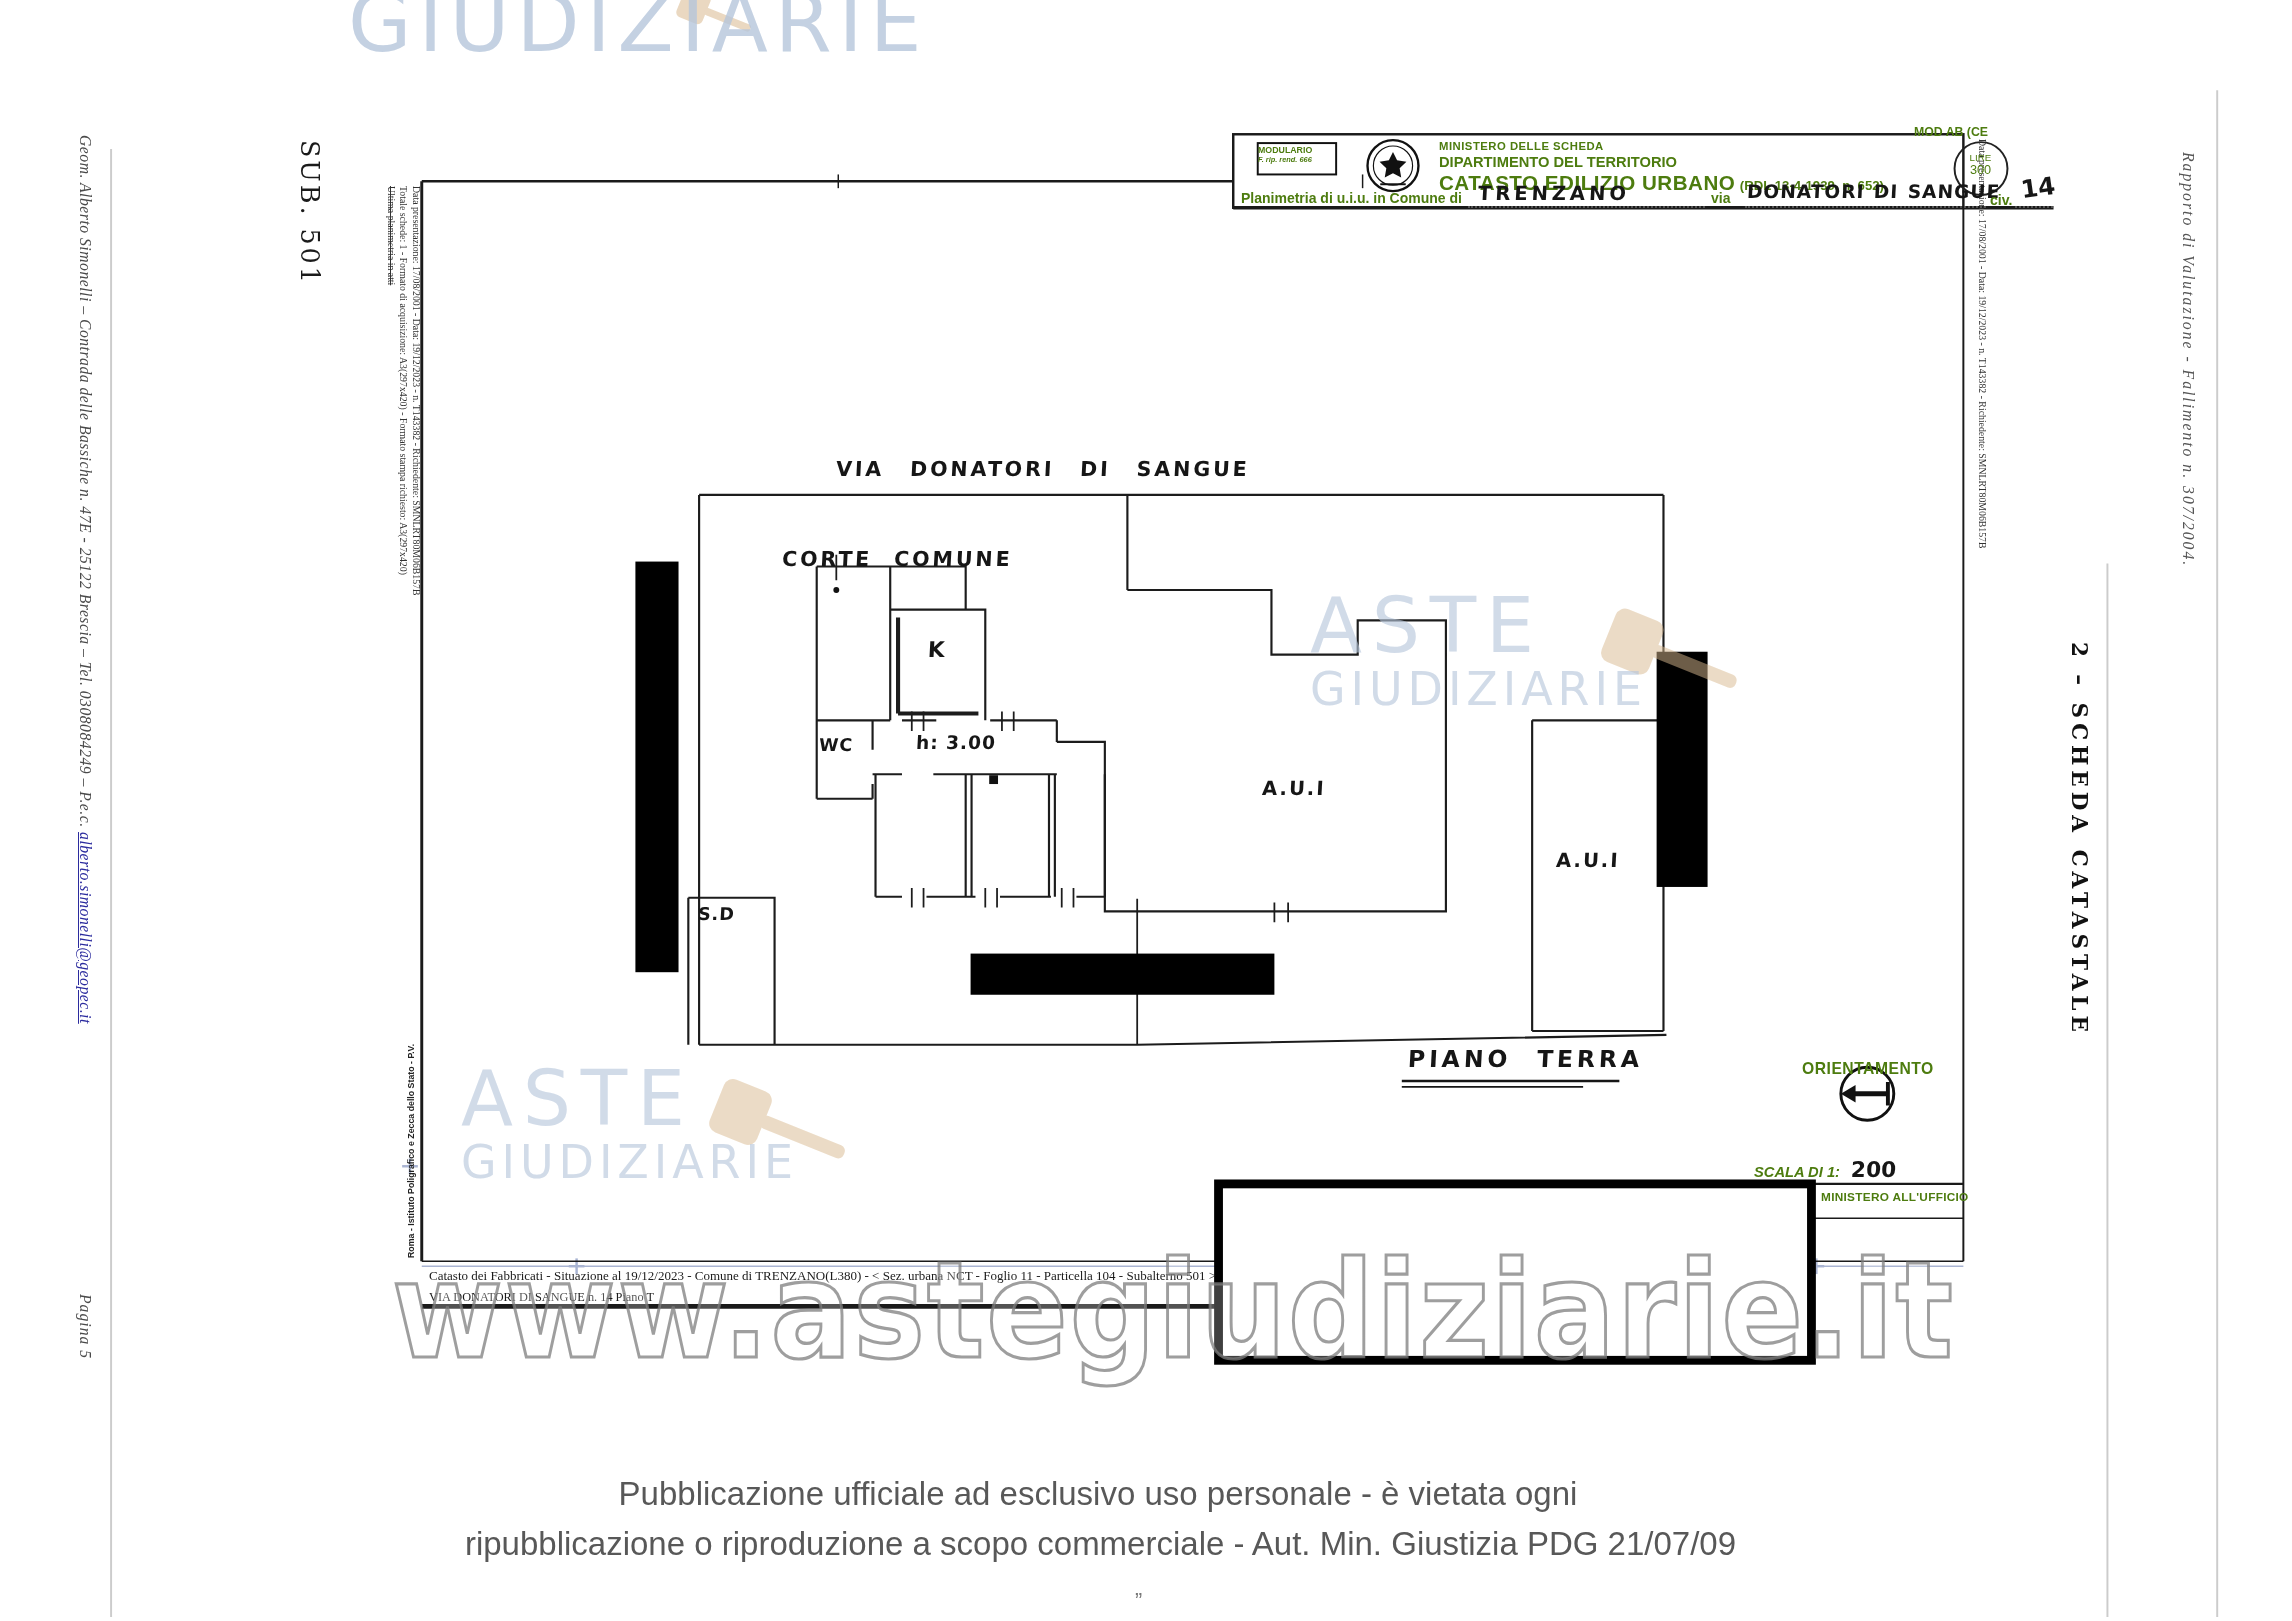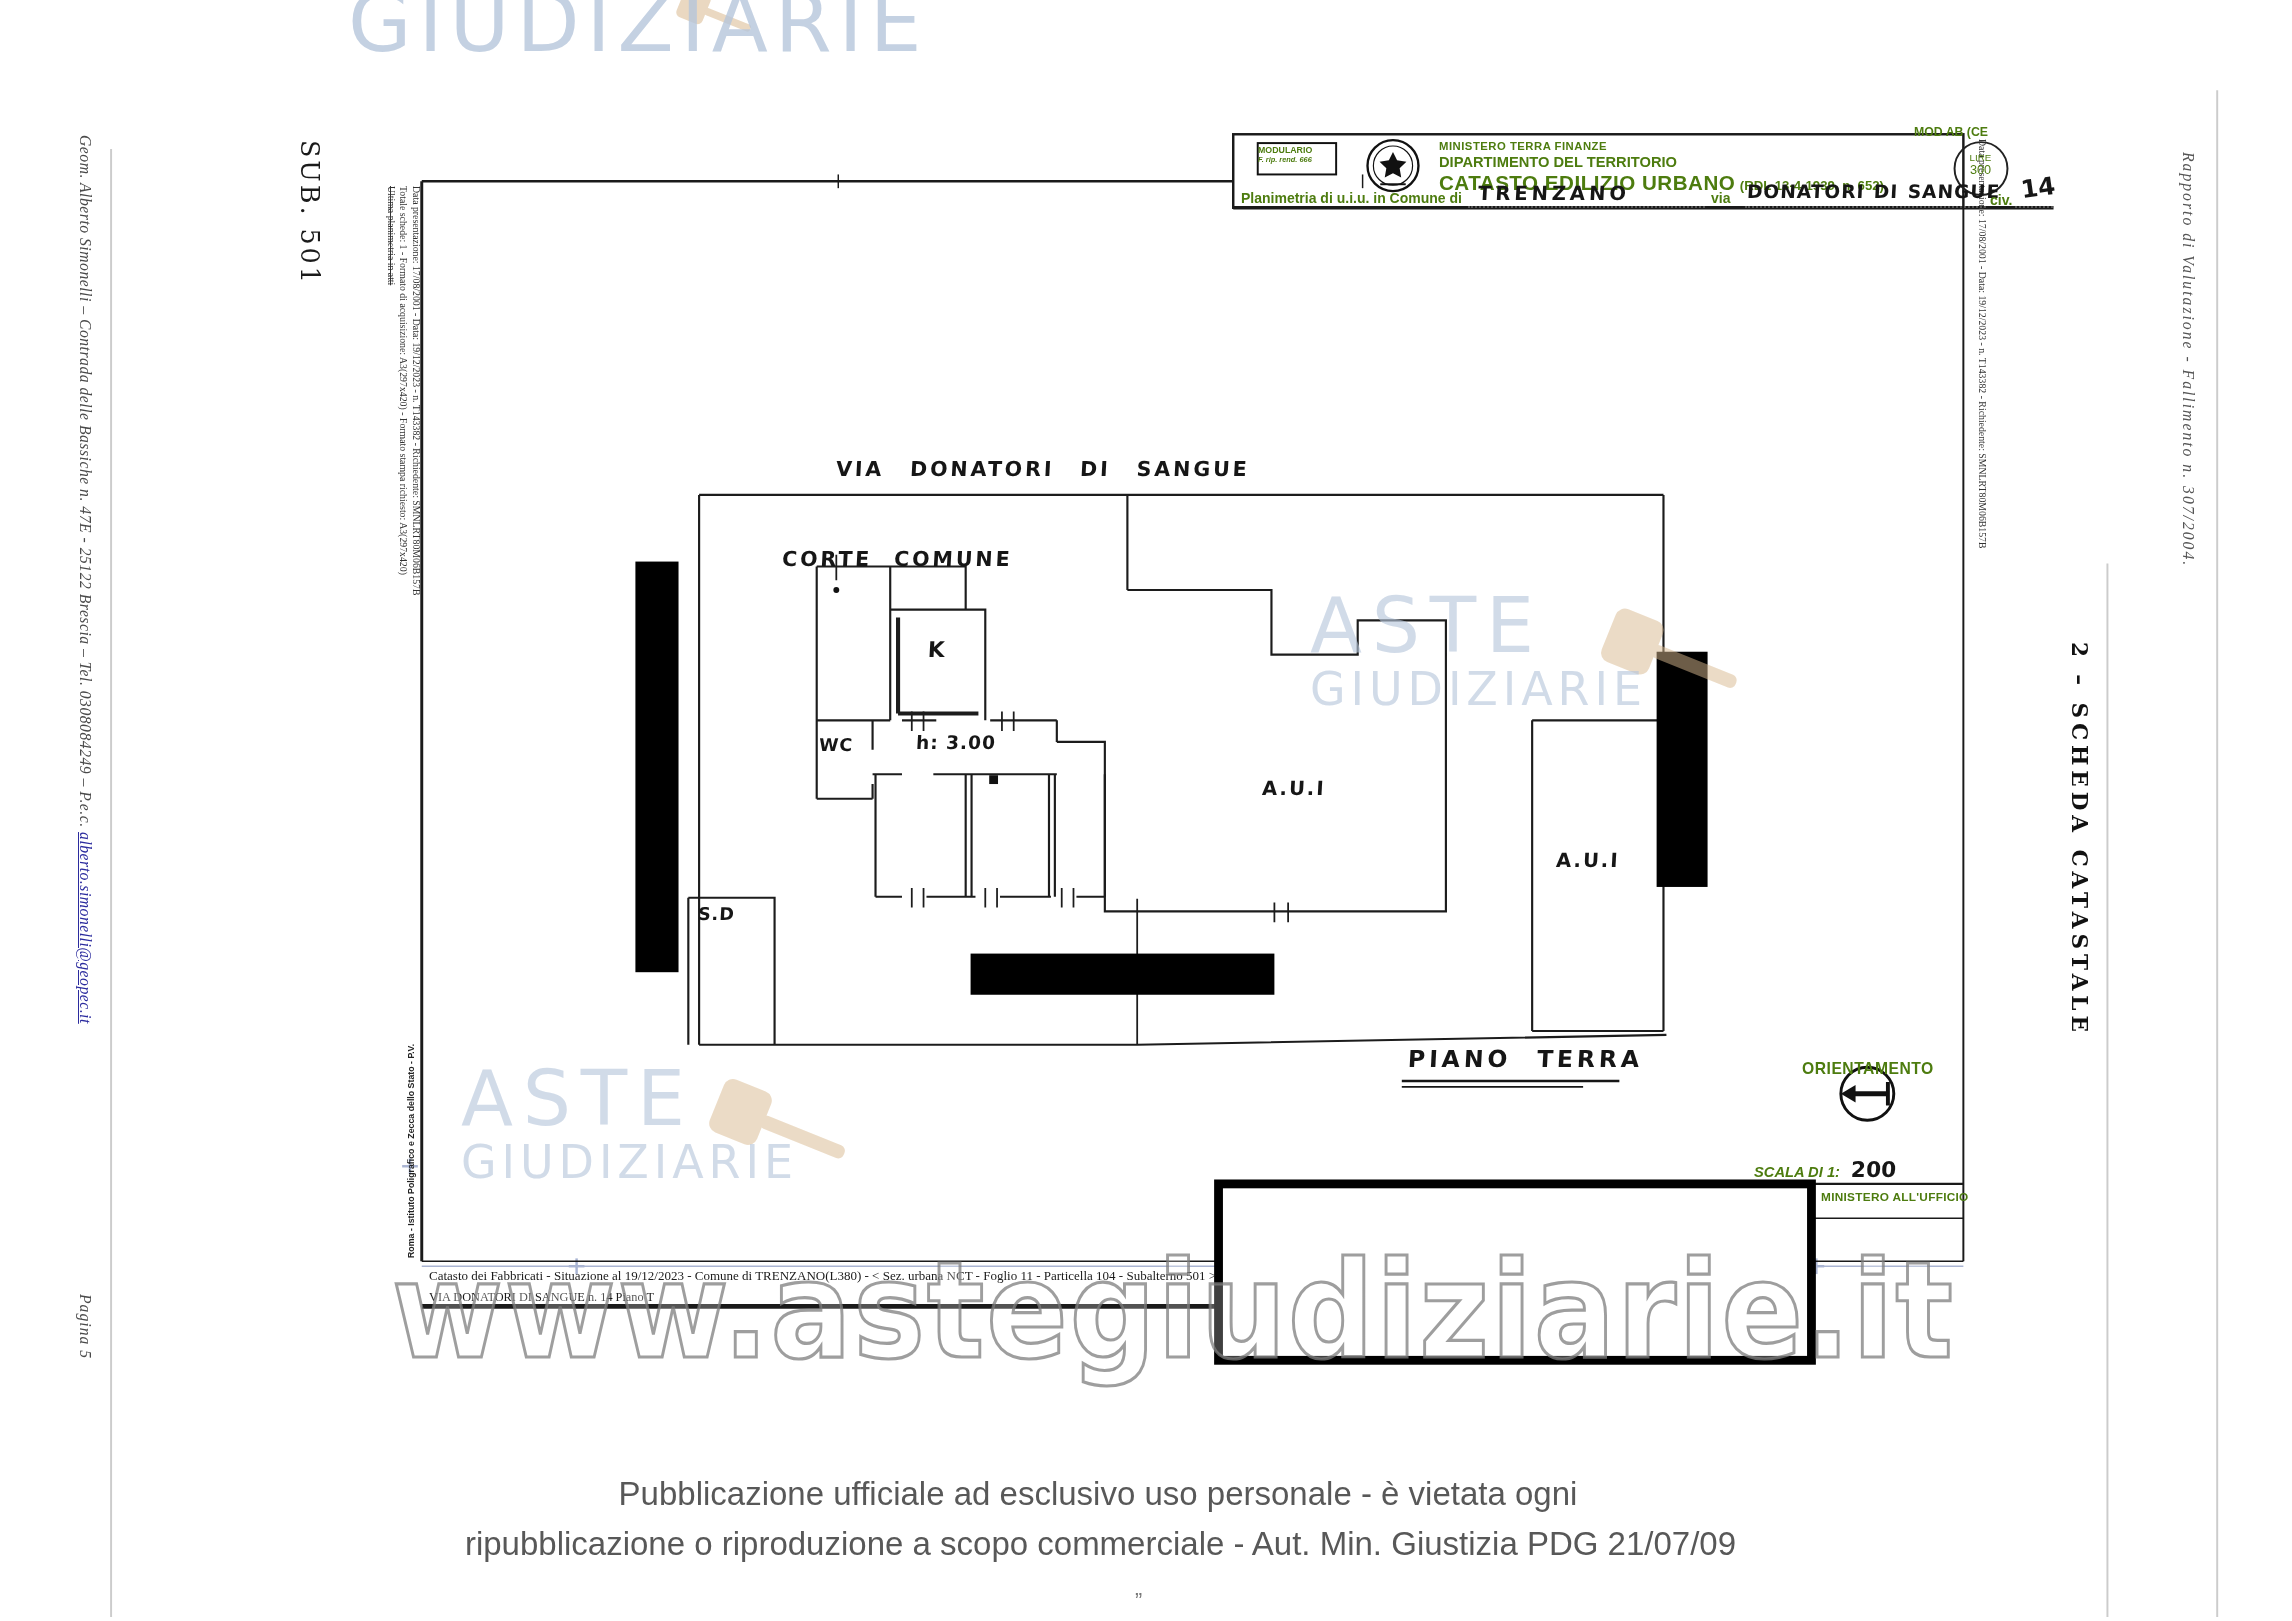--- a/index.html
+++ b/index.html
@@ -170,21 +170,21 @@
   <div class="tinynote">Data presentazione: 17/08/2001 - Data: 19/12/2023 - n. T143382 - Richiedente: SMNLRT80M06B157B</div>
 </div>
 
 <div class="abs rotn90" style="left:406px;top:1258px;font-size:8.8px;font-weight:700;color:#222;font-family:'Liberation Sans',sans-serif;z-index:3;">Roma - Istituto Poligrafico e Zecca dello Stato - P.V.</div>
 
 <div class="abs" style="left:1258px;top:145px;width:78px;text-align:left;z-index:3;">
   <div class="print" style="font-size:8.8px;font-weight:700;">MODULARIO</div>
   <div class="print" style="font-size:7.4px;font-weight:700;font-style:italic;">F. rip. rend. 666</div>
 </div>
 
-<div class="abs print" style="left:1439px;top:140px;font-size:11.3px;font-weight:700;letter-spacing:0.5px;">MINISTERO TERRA FINANZE</div>
+<div class="abs print" style="left:1439px;top:140px;font-size:11.3px;font-weight:700;letter-spacing:0.5px;">MINISTERO DELLE SCHEDA</div>
 <div class="abs print" style="left:1439px;top:154px;font-size:14.7px;font-weight:600;">DIPARTIMENTO DEL TERRITORIO</div>
 <div class="abs" style="left:1439px;top:171px;white-space:nowrap;z-index:3;">
   <span class="print" style="font-size:20.6px;font-weight:800;letter-spacing:0.5px;">CATASTO EDILIZIO URBANO</span>
   <span class="print" style="font-size:13.2px;font-weight:600;">(RDL 13-4-1939, n. 652)</span>
 </div>
 
 <div class="abs print" style="left:1914px;top:125px;font-size:12.3px;font-weight:700;z-index:3;">MOD AB (CE</div>
 
 <div class="abs" style="left:1954px;top:152px;width:53px;text-align:center;z-index:3;">
   <div class="print" style="font-size:9.8px;">LIRE</div>

